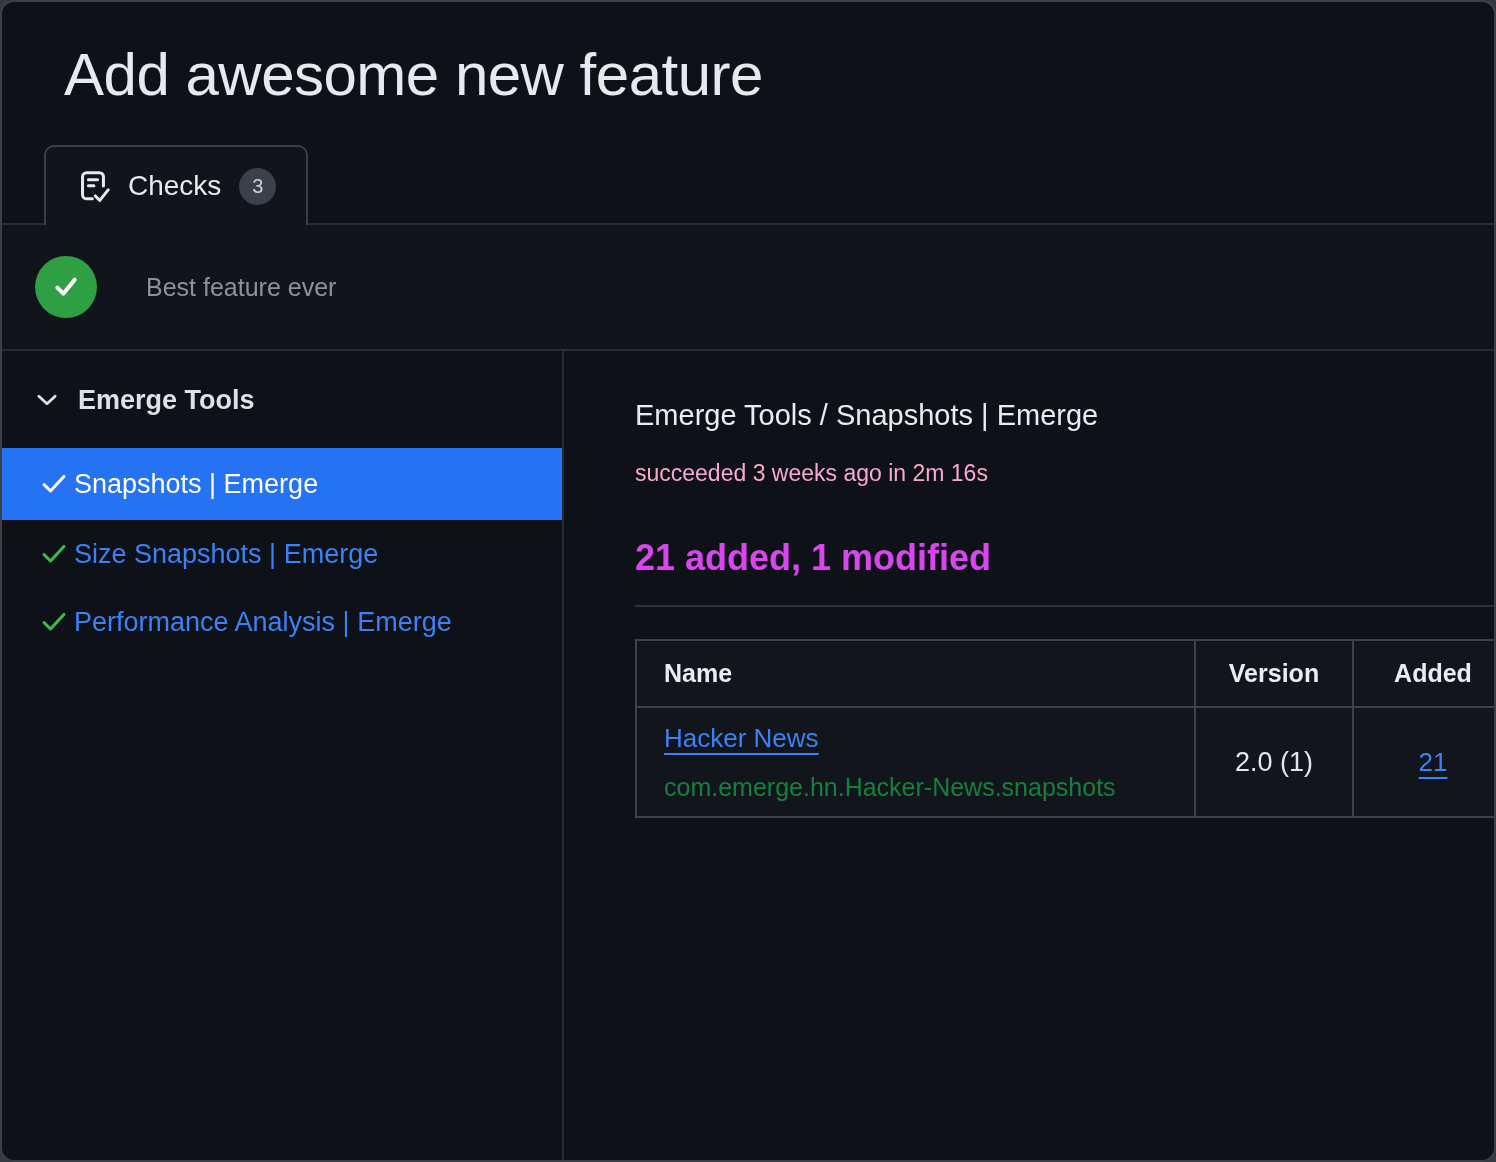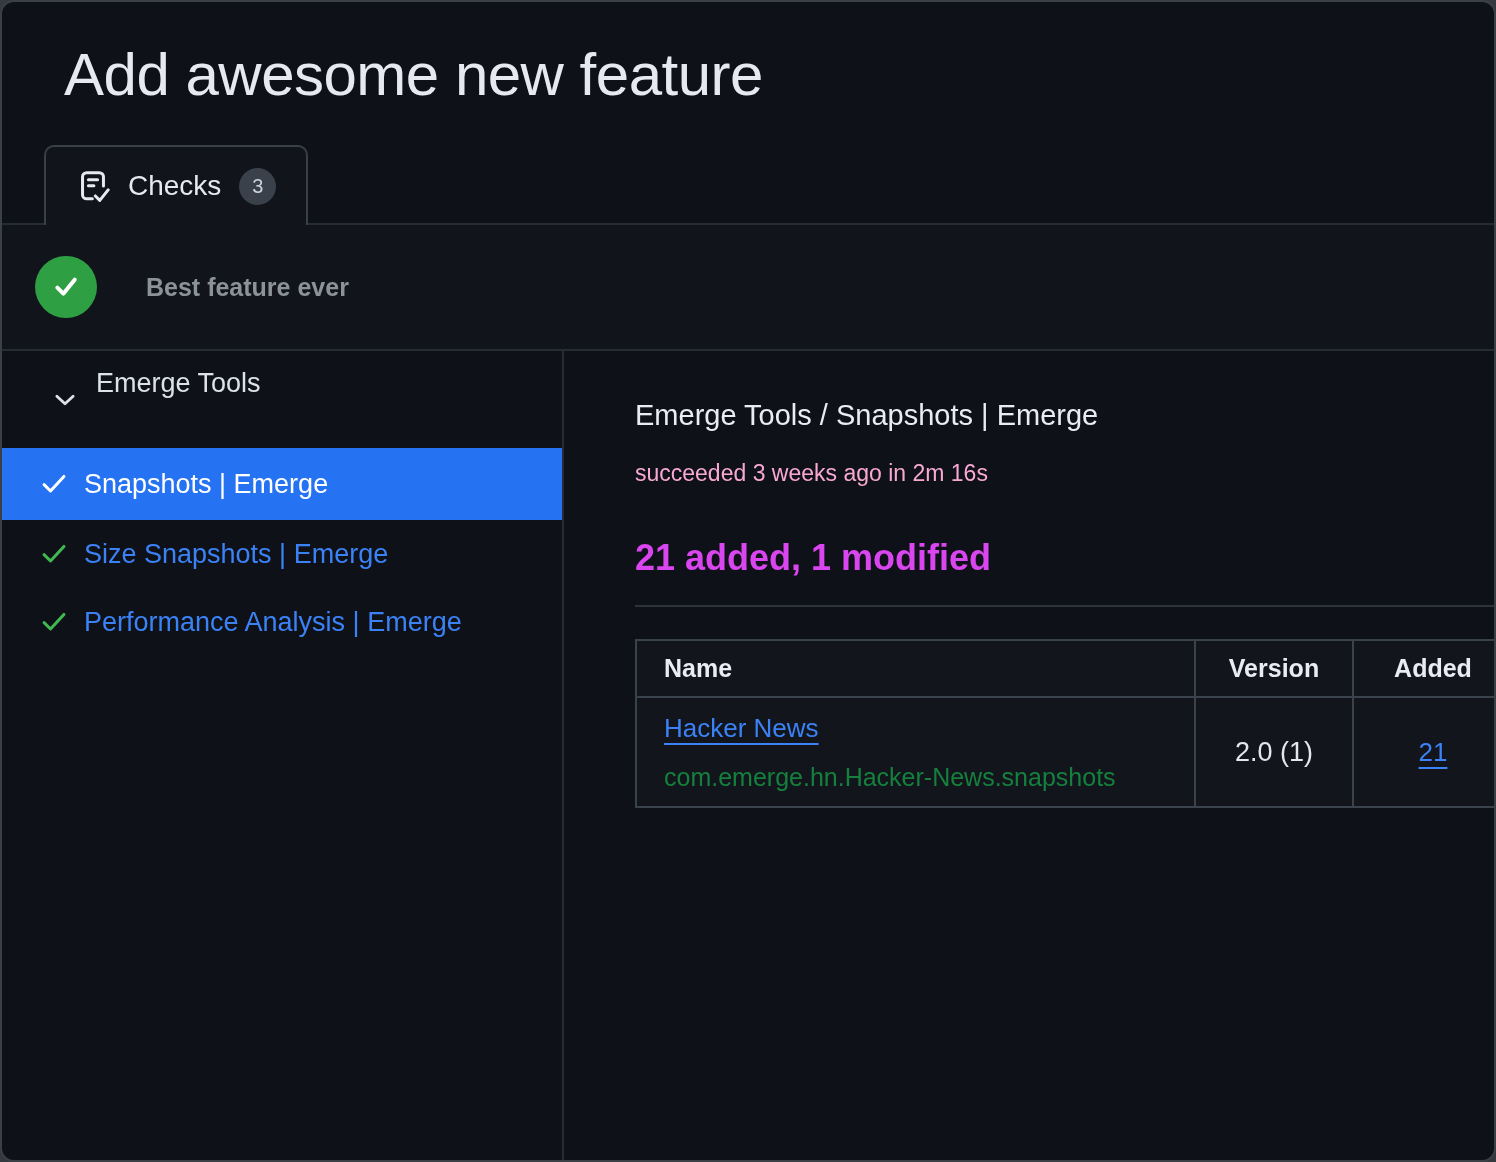--- a/index.html
+++ b/index.html
@@ -59,41 +59,41 @@
     border-bottom:2px solid #272c33;
     display:flex; align-items:center;
     padding-left:33px; gap:18px;
   }
   .status-circle {
     width:62px; height:62px; border-radius:50%;
     background:#2ea043;
     display:flex; align-items:center; justify-content:center;
     flex:0 0 62px;
   }
-  .status-text { font-size:25px; font-weight:700; color:#8b929a; margin-left:31px; }
+  .status-text { font-size:25px; font-weight:400; color:#8b929a; margin-left:31px; }
   
   .body-cols { flex:1; display:flex; min-height:0; }
   .sidebar {
     box-sizing:border-box;
     width:562px; flex:0 0 562px;
     border-right:2px solid #272c33;
     padding-top:17px;
   }
   .group-row {
     height:64px;
-    display:flex; 
-    padding-left:50px; gap:18px;
-    color:#dde2e7; font-size:27px; font-weight:400;
+    display:flex; align-items:center;
+    padding-left:32px; gap:18px;
+    color:#dde2e7; font-size:27px; font-weight:700;
     cursor:pointer;
   }
   .nav-item {
     box-sizing:border-box;
     height:68px;
     display:flex; align-items:center;
-    padding-left:38px; gap:16px;
+    padding-left:38px; gap:6px;
     font-size:27px; font-weight:500;
     color:#3b82f6;
     cursor:pointer;
   }
   .nav-item.first { margin-top:16px; }
   .nav-item .check-wrap { width:28px; display:flex; }
   .nav-item.selected {
     height:72px;
     background:#2572f2;
     color:#ffffff;
@@ -115,21 +115,21 @@
     border-collapse:collapse;
     table-layout:fixed;
     width:877px;
   }
   table.snap th, table.snap td {
     border:2px solid #3a424b;
     background:#12161c;
     box-sizing:border-box;
   }
   table.snap th {
-    height:57px;
+    height:67px;
     font-size:25px; font-weight:700; color:#e9ecf0;
     text-align:center;
   }
   table.snap th.name-col { text-align:left; padding-left:27px; }
   table.snap td { height:110px; }
   td.name-cell { padding-left:27px; vertical-align:middle; }
   td.num-cell { text-align:center; font-size:27px; color:#e3e7eb; }
   a.blue-link {
     color:#3b82f6; font-size:26px;
     text-decoration:underline;

